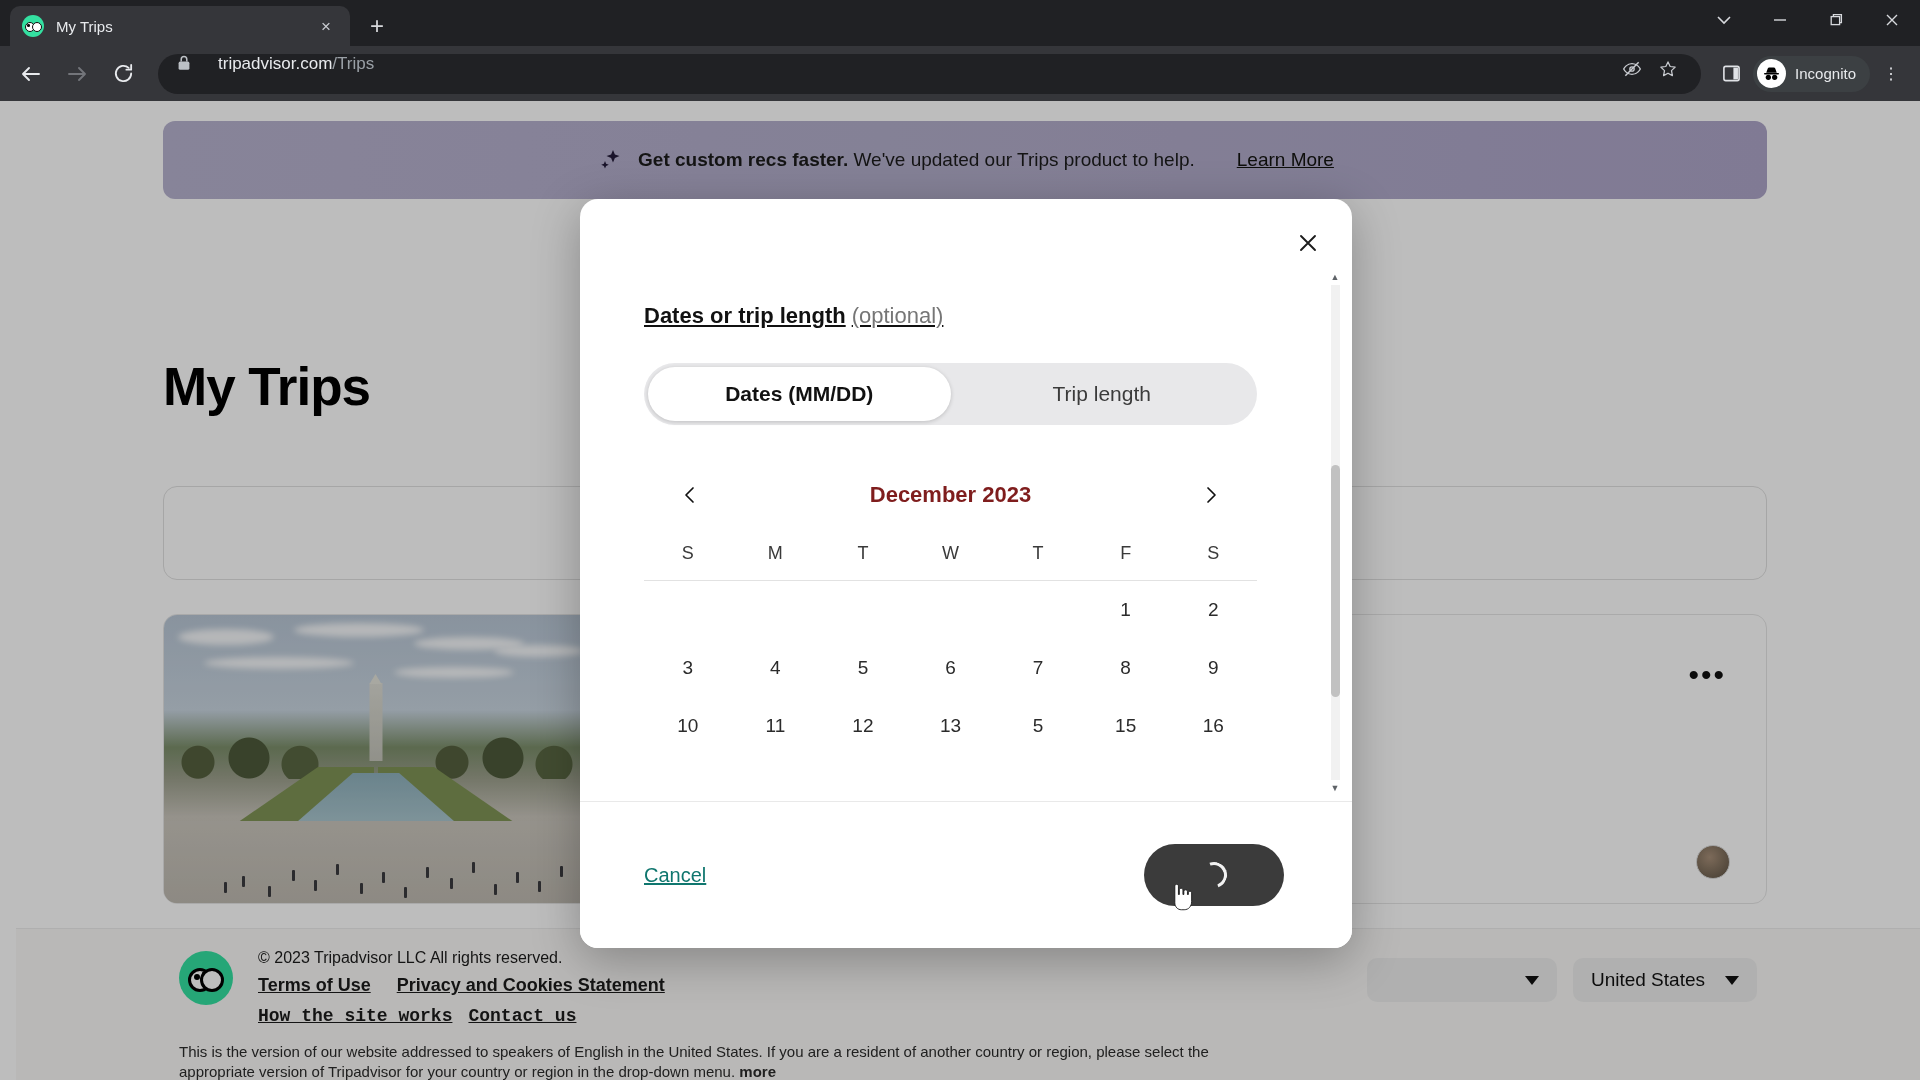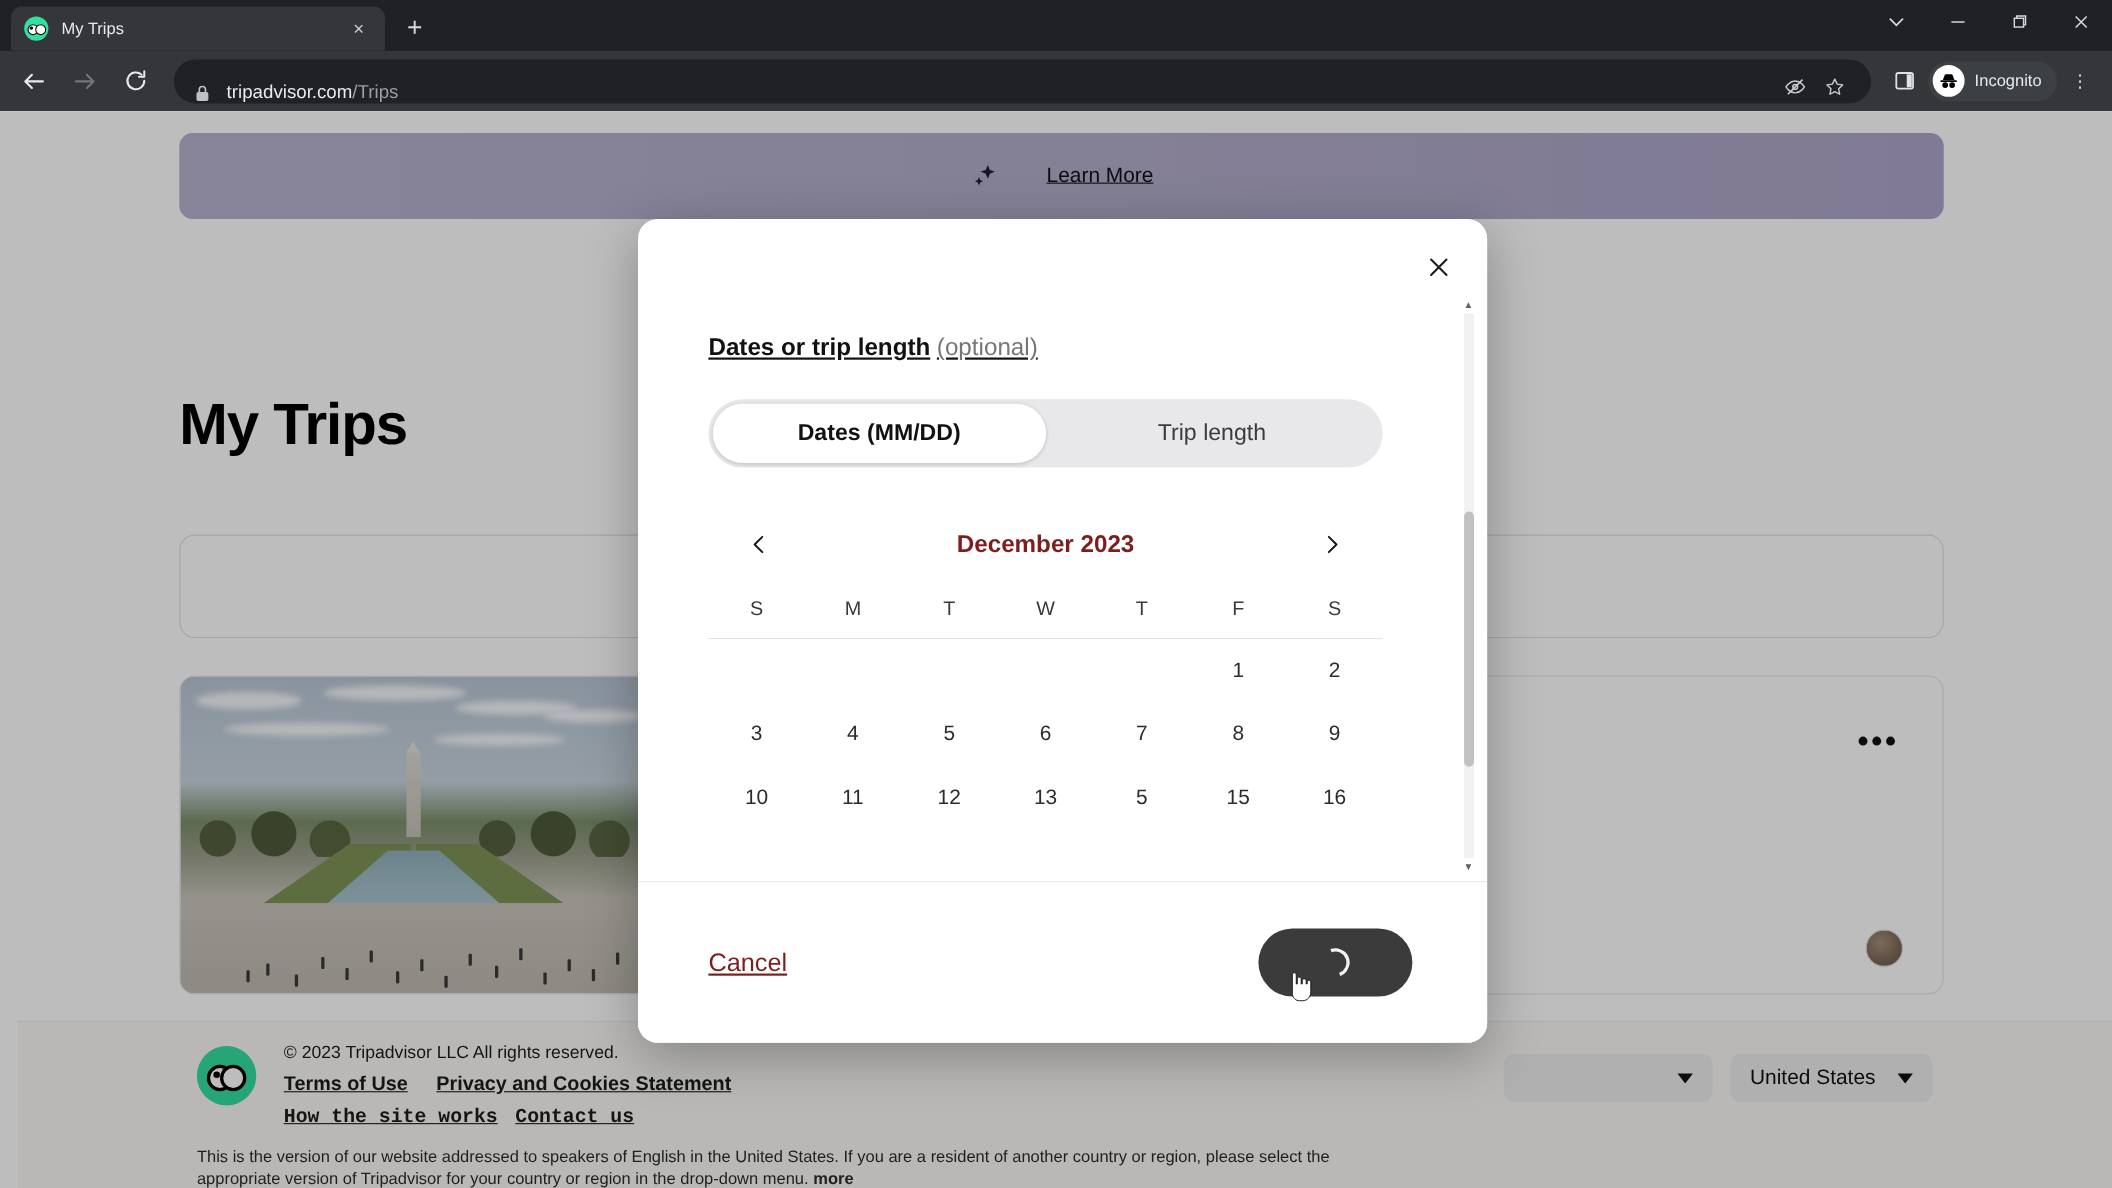--- a/index.html
+++ b/index.html
@@ -79,21 +79,21 @@
   }
   .navbtn {
     width: 42px; height: 42px; margin-right: 4px;
     display: flex; align-items: center; justify-content: center;
     color: #e8eaed; border-radius: 50%;
   }
   .navbtn.dim { color: #73757a; }
   .omnibox {
     flex: 1; height: 40px; margin: 0 10px;
     background: #202124; border-radius: 22px;
-    display: flex; align-items: flex-end; padding: 0 18px;
+    display: flex; align-items: flex-start; padding: 0 18px; gap: 12px;
   }
   .lockico { width: 18px; height: 18px; flex: none; color: #bdc1c6; }
   .urltxt {
     margin-left: 12px; font-size: 17px; color: #e8eaed;
     white-space: nowrap;
   }
   .urltxt .path { color: #9aa0a6; }
   .omni-right { display: flex; align-items: center; gap: 6px; margin-left: auto; }
   .omni-ico { width: 30px; height: 30px; display: flex; align-items: center; justify-content: center; color: #c9ccd1; }
   .tb-right { display: flex; align-items: center; gap: 2px; }
@@ -328,21 +328,21 @@
     background: #c1c1c1; border-radius: 5px;
   }
 
   .modal-footer {
     position: absolute; left: 0; right: 0; bottom: 0; height: 147px;
     border-top: 1px solid #e9e9e9; background: #fff;
     display: flex; align-items: center; justify-content: space-between;
     padding: 0 68px 0 64px;
   }
   .cancel-link {
-    font-size: 23px; color: #7f1d1d; text-decoration: underline; font-weight: 400;
+    font-size: 20px; color: #0f766e; text-decoration: underline; font-weight: 400;
   }
   .primary-btn {
     width: 140px; height: 62px; border-radius: 34px;
     background: #3b3b3b; display: flex; align-items: center; justify-content: center;
     position: relative;
   }
   .spinner {
     width: 26px; height: 26px; border-radius: 50%;
     border: 3px solid transparent; border-top-color: #f2f2f2; border-right-color: #f2f2f2;
     transform: rotate(25deg);
@@ -461,20 +461,21 @@
   <div class="viewport">
     <div class="page">
 
       <div class="promo">
         <span class="sparkle">
           <svg width="28" height="28" viewBox="0 0 28 28">
               <path d="M17 4l1.9 4.6L23.5 10 18.9 12 17 16.6 15.1 12 10.5 10l4.6-1.4z" fill="#241c3a"></path>
               <path d="M9 15l1.1 2.7 2.7 1.1-2.7 1.1L9 22.6l-1.1-2.7L5.2 18.8l2.7-1.1z" fill="#241c3a"></path>
             </svg>
         </span>
+        <span class="promo-txt"><b>Get custom recs faster.</b><span> We've updated our Trips product to help.</span></span>
         <a class="promo-link">Learn More</a>
       </div>
 
       <div class="h1">My Trips</div>
 
       <div class="card-create">
         <div class="create-btn">
           <span class="plus-ico">+</span>
           <span class="create-label">Create your trip</span>
         </div>

